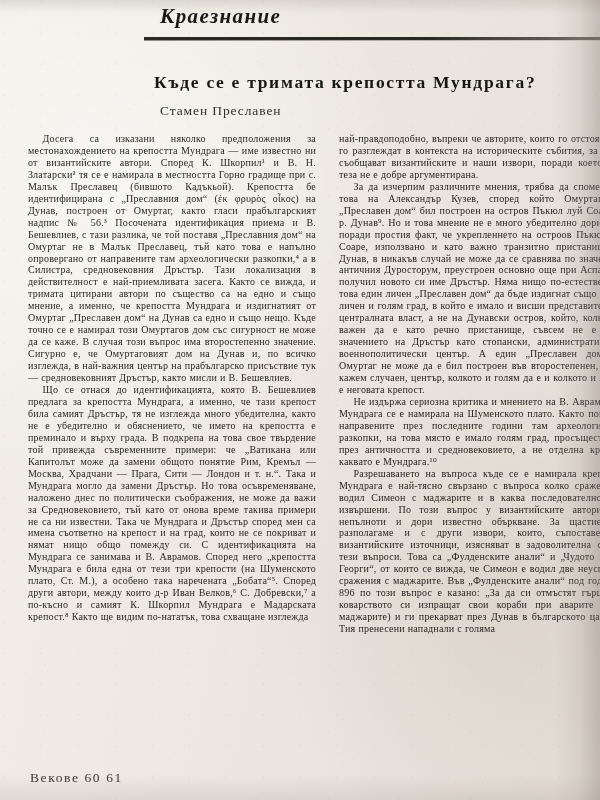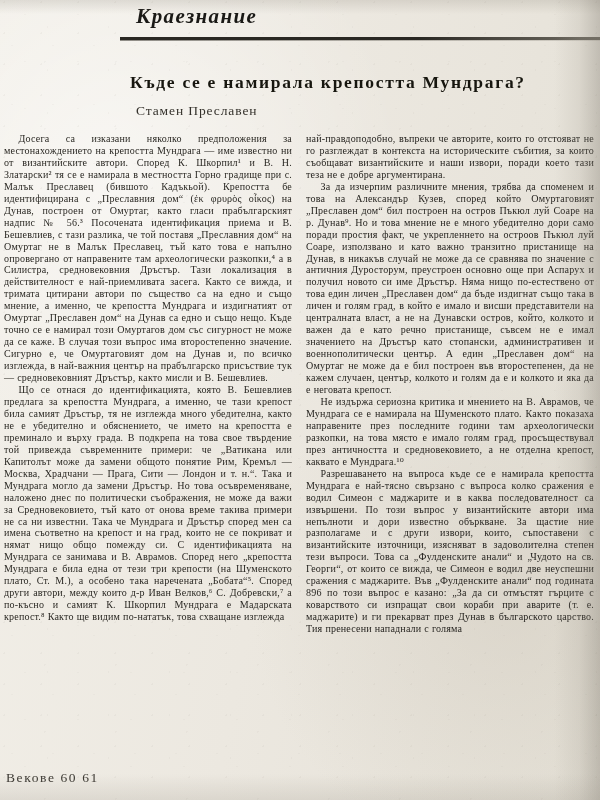--- a/index.html
+++ b/index.html
@@ -46,20 +46,21 @@
     bottom: 0; left: 0; right: 0;
     height: 26px;
     background: linear-gradient(to top, rgba(150,144,132,0.20), rgba(150,144,132,0));
     pointer-events: none;
   }
 
   #content {
     position: absolute;
     inset: 0;
     padding: 14px;
+    margin-left: 24px;
   }
 
   
   .rubric {
     position: absolute;
     left: 136px;
     top: 4px;
     font-family: "Liberation Serif", "DejaVu Serif", serif;
     font-weight: bold;
     font-style: italic;
@@ -106,21 +107,21 @@
   }
 
   
   .columns {
     position: absolute;
     left: 4px;
     right: 0px;
     top: 133px;
     bottom: 8px;
     display: flex;
-    gap: 14px;
+    gap: 23px;
   }
   .col {
     width: 288px;
     flex: 0 0 288px;
   }
   .col p {
     margin: 0;
     font-size: 10.05px;
     line-height: 11.95px;
     text-align: justify;
@@ -169,21 +170,21 @@
 </head>
 <body>
 
 <div id="page"></div>
 
 <div id="content">
 
   <div class="rubric">Краезнание</div>
   <div class="rule"></div>
 
-  <h1 class="article-title">Къде се е намирала крепостта Мундрага?</h1>
+  <h1 class="article-title">Къде се е тримата крепостта Мундрага?</h1>
   <div class="byline">Стамен  Преславен</div>
 
   <div class="columns">
 
     <div class="col left">
       <p>Досега са изказани няколко предположения за местонахождението на крепостта Мундрага — име известно ни от византийските автори. Според К. Шкорпил¹ и В. Н. Златарски² тя се е намирала в местността Горно градище при с. Малък Преславец (бившото Кадъкьой). Крепостта бе идентифицирана с „Преславния дом“ (ἐκ φρυρὸς οἶκος) на Дунав, построен от Омуртаг, както гласи прабългарският надпис № 56.³ Посочената идентификация приема и В. Бешевлиев, с тази разлика, че той поставя „Преславния дом“ на Омуртаг не в Малък Преславец, тъй като това е напълно опровергано от направените там археологически разкопки,⁴ а в Силистра, средновековния Дръстър. Тази локализация в действителност е най-приемливата засега. Както се вижда, и тримата цитирани автори по същество са на едно и също мнение, а именно, че крепостта Мундрага и издигнатият от Омуртаг „Преславен дом“ на Дунав са едно и също нещо. Къде точно се е намирал този Омуртагов дом със сигурност не може да се каже. В случая този въпрос има второстепенно значение. Сигурно е, че Омуртаговият дом на Дунав и, по всичко изглежда, в най-важния център на прабългарско присъствие тук — средновековният Дръстър, както мисли и В. Бешевлиев.</p>
       <p>Що се отнася до идентификацията, която В. Бешевлиев предлага за крепостта Мундрага, а именно, че тази крепост била самият Дръстър, тя не изглежда много убедителна, както не е убедително и обяснението, че името на крепостта е преминало и върху града. В подкрепа на това свое твърдение той привежда съвременните примери: че „Ватикана или Капитолът може да замени общото понятие Рим, Кремъл — Москва, Храдчани — Прага, Сити — Лондон и т. н.“. Така и Мундрага могло да замени Дръстър. Но това осъвременяване, наложено днес по политически съображения, не може да важи за Средновековието, тъй като от онова време такива примери не са ни известни. Така че Мундрага и Дръстър според мен са имена съответно на крепост и на град, които не се покриват и нямат нищо общо помежду си. С идентификацията на Мундрага се занимава и В. Аврамов. Според него „крепостта Мундрага е била една от тези три крепости (на Шуменското плато, Ст. М.), а особено така наречената „Бобата“⁵. Според други автори, между които д-р Иван Велков,⁶ С. Добревски,⁷ а по-късно и самият К. Шкорпил Мундрага е Мадарската крепост.⁸ Както ще видим по-нататък, това схващане изглежда</p>
     </div>
 
     <div class="col right">

